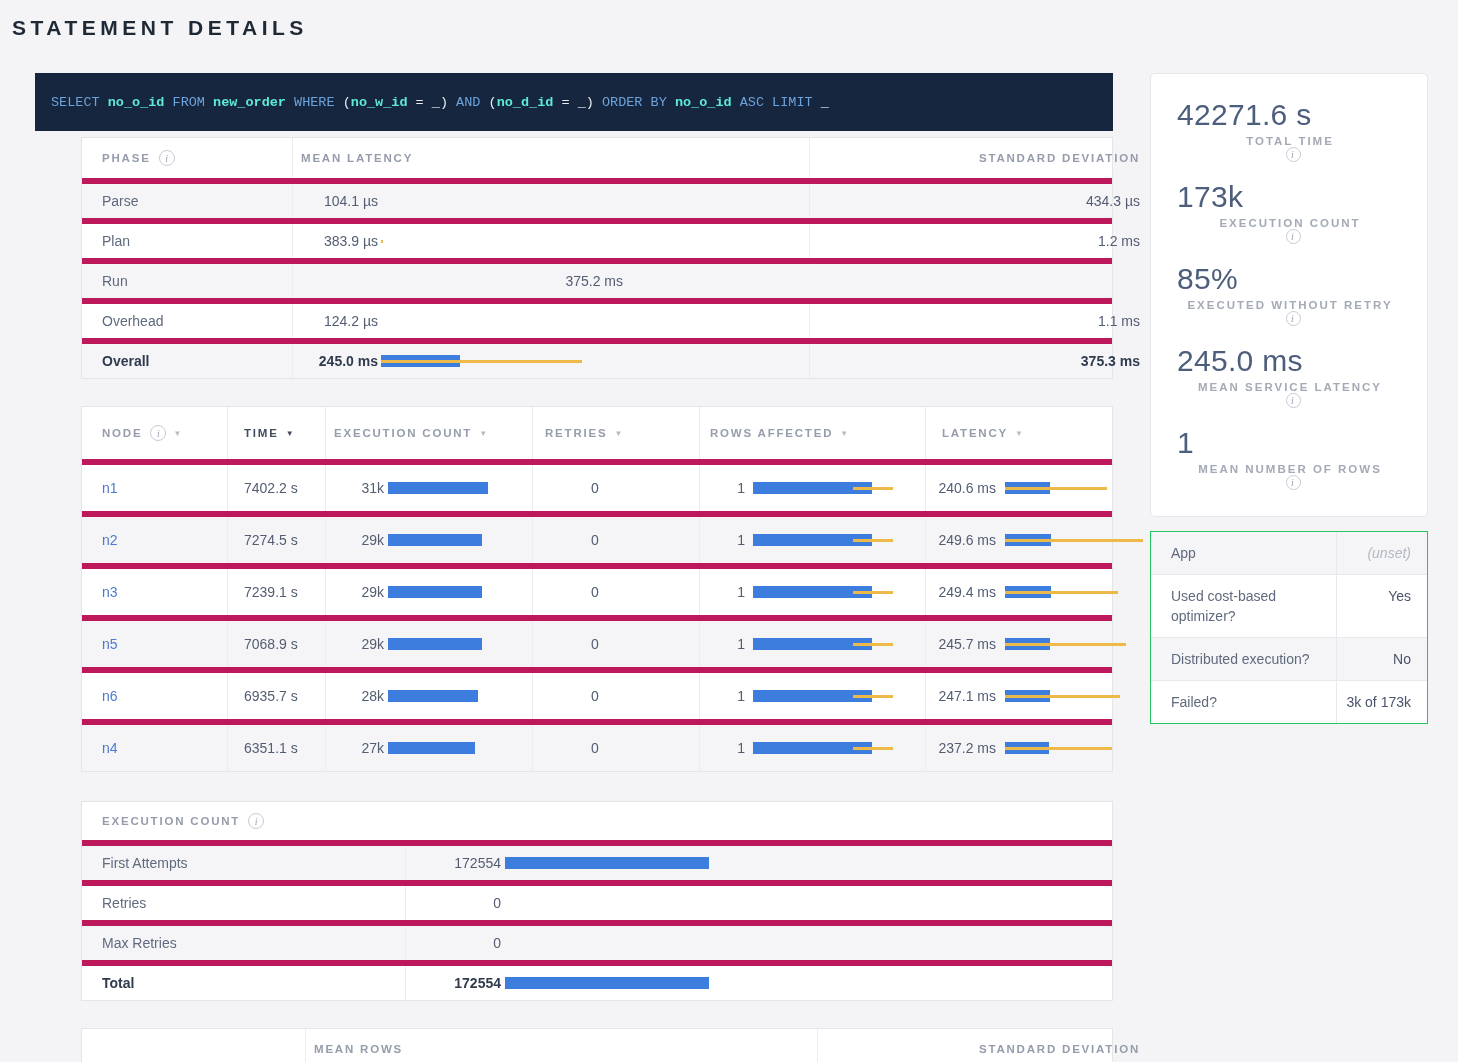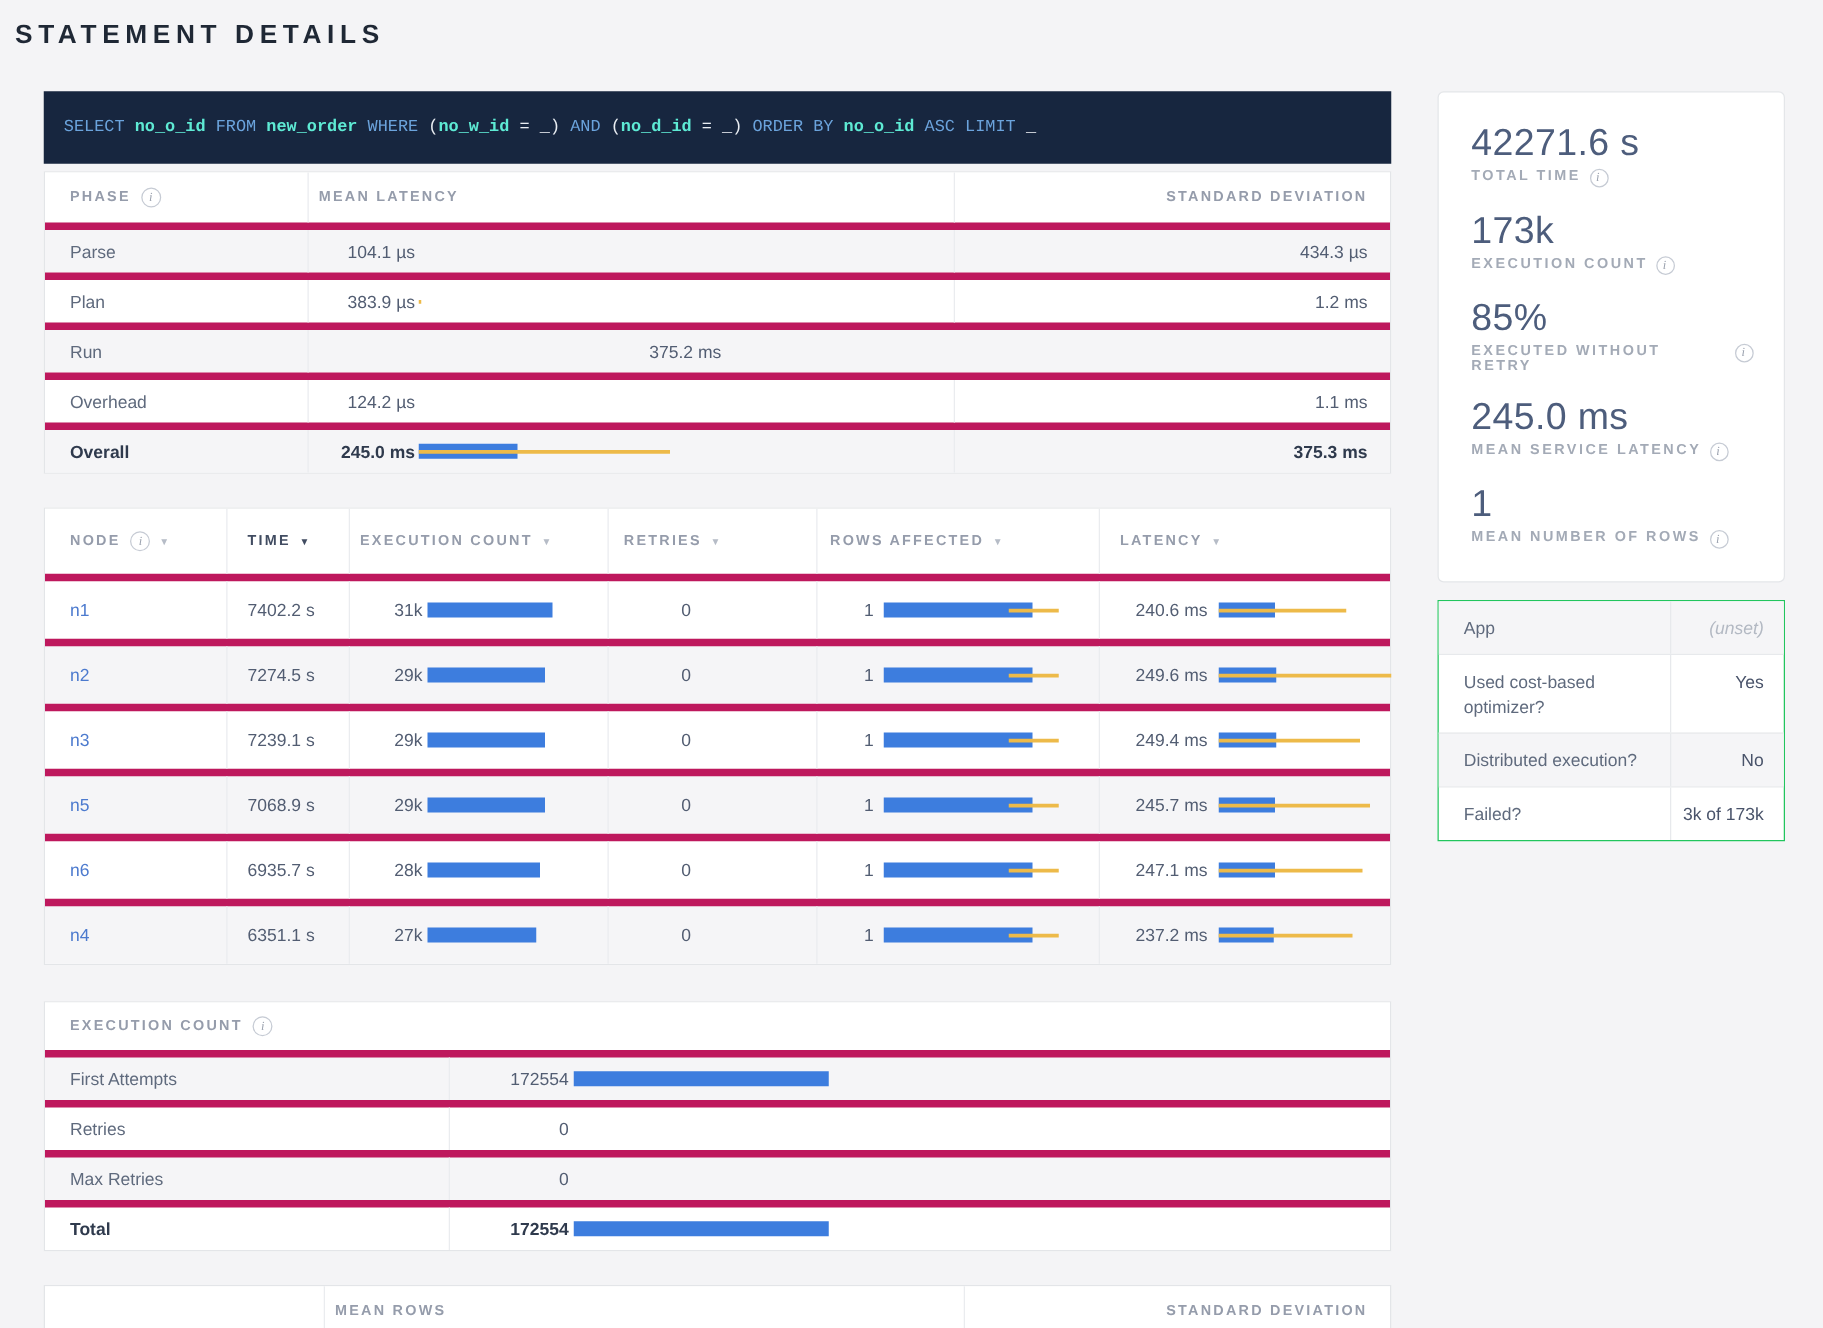--- a/index.html
+++ b/index.html
@@ -25,21 +25,21 @@
     height:58px; background:#17263F; display:flex; align-items:center;
     padding:0 16px; margin-bottom:6px;
     font-family:"Liberation Mono","DejaVu Sans Mono",monospace;
     font-size:13.5px; white-space:pre;
   }
   .tok-kw { color:#6BA3DC; }
   .tok-id { color:#5eead4; font-weight:700; }
   .tok-op { color:#E9EDF2; }
 
   
-  .tbl { background:#fff; border:1px solid #e3e5e8; }
+  .tbl { background:#fff; border:1px solid #e3e5e8;margin-left:46px; }
   .tr { display:flex; align-items:center; height:40px; border-top:6px solid #be185d; }
   .tr.th-row { border-top:none; background:#fff; }
   .tbl .tr.data:nth-of-type(even) { background:#f5f5f7; }
   .td { height:100%; display:flex; align-items:center; }
   .td + .td { border-left:1px solid #eaecef; }
   .th-label {
     font-size:11.5px; font-weight:700; letter-spacing:1.8px; color:#959CAB;
   }
   .th-label.active { color:#414C61; }
   .sort-arrow { font-size:8px; color:#b6bcc7; margin-left:7px; }
@@ -72,21 +72,21 @@
   
   .node-head .tr { height:52px; }
   .col-node { flex:0 0 145px; padding-left:20px; }
   .col-time { flex:0 0 98px;  padding-left:16px; }
   .col-exec { flex:0 0 207px; padding-left:8px; }
   .col-exec .val-box { width:50px; margin-right:4px; }
   .col-retries { flex:0 0 167px; padding-left:12px; }
   .col-retries .value { width:100px; text-align:center; }
   .col-rows { flex:0 0 226px; }
   .col-rows .val-box { width:45px; margin-right:8px; }
-  .col-latency { flex:0 0 235px; padding-left:22px; }
+  .col-latency { flex:0 0 235px; padding-left:6px; }
   .col-latency .val-box { width:64px; margin-right:9px; }
   .col-latency.td { padding-right:8px; }
 
   
   .col-ec-label { flex:0 0 323px; padding-left:20px; }
   .col-ec-value { flex:1 1 auto; padding-left:12px; padding-right:20px; }
   .col-ec-value .val-box { width:83px; margin-right:4px; }
   .col-ec-value .bar { max-width:600px; }
   .ec-title-row { height:38px; }
 
@@ -98,23 +98,24 @@
   .mb27 { margin-bottom:27px; }
   .mb29 { margin-bottom:29px; }
 
   
   .stats-card {
     background:#fff; border:1px solid #e4e6e9; border-radius:5px;
     padding:24px 24px 8px 26px;
   }
   .stat-value { font-size:30px; font-weight:500; color:#4D5D7C; line-height:34px; letter-spacing:0.3px; }
   .stat-label {
-    display:flex; align-items:flex-start;
+    display:flex; align-items:center;
     font-size:11.5px; font-weight:700; letter-spacing:2px; color:#A3AAB6;
     margin:3px 0 18px 0;
+    flex-direction:column;
   }
   .stat-label .info-icon { width:15px; height:15px; margin-left:7px; }
 
   .details-tbl { margin-top:14px; background:#fff; border:1px solid #22c55e; }
   .d-row { display:flex; border-top:1px solid #e7e9ec; align-items:stretch; }
   .d-row:first-child { border-top:none; }
   .d-row:nth-child(odd) { background:#f5f5f7; }
   .d-label { flex:0 0 185px; padding:11px 12px 11px 20px; font-size:14px; color:#5f6a7d; line-height:20px; }
   .d-value {
     flex:1 1 auto; border-left:1px solid #e7e9ec; text-align:right;

